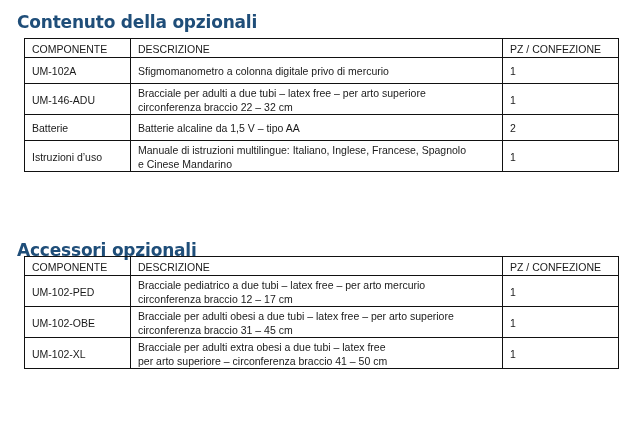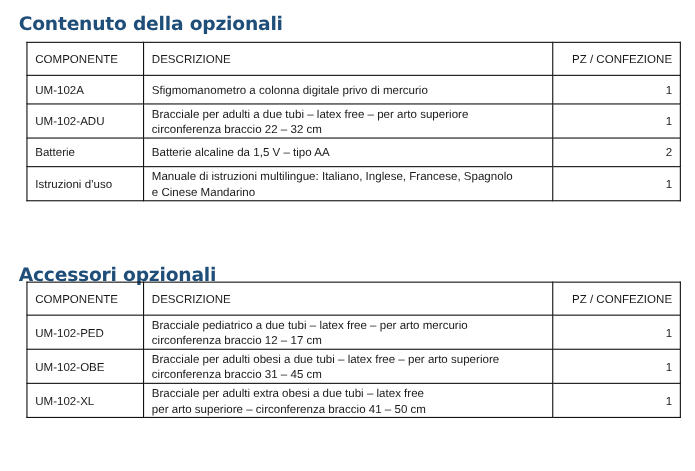--- a/index.html
+++ b/index.html
@@ -24,22 +24,22 @@
   #table1 { top: 38px; }
   #table2 { top: 256px; }
   table.spec td, table.spec th {
     border: 1.3px solid #111;
     padding: 1px 7px 0 7px;
     text-align: left; font-weight: normal; vertical-align: middle;
   }
   table.spec col.c1 { width: 106px; }
   table.spec col.c2 { width: 372px; }
   table.spec col.c3 { width: 116px; }
-  table.spec th.qty, table.spec td.qty { text-align: right; }
-  table.spec tr.head { height: 30px; }
+  table.spec th.qty, table.spec td.qty { text-align: left; }
+  table.spec tr.head { height: 19px; }
   table.spec tr.r1 { height: 26px; }
   table.spec tr.r2 { height: 31px; }
 </style>
 </head>
 <body>
 
 <h2 id="title1" class="section-title">Contenuto della opzionali</h2>
 <table id="table1" class="spec">
   <colgroup>
       <col class="c1">
@@ -51,21 +51,21 @@
     <th>COMPONENTE</th>
     <th>DESCRIZIONE</th>
     <th class="qty">PZ / CONFEZIONE</th>
   </tr>
   <tr class="r1">
     <td>UM-102A</td>
     <td><span>Sfigmomanometro a colonna digitale privo di mercurio</span></td>
     <td class="qty">1</td>
   </tr>
   <tr class="r2">
-    <td>UM-102-ADU</td>
+    <td>UM-146-ADU</td>
     <td><span>Bracciale per adulti a due tubi – latex free – per arto superiore</span><br><span>circonferenza braccio 22 – 32 cm</span></td>
     <td class="qty">1</td>
   </tr>
   <tr class="r1">
     <td>Batterie</td>
     <td><span>Batterie alcaline da 1,5 V – tipo AA</span></td>
     <td class="qty">2</td>
   </tr>
   <tr class="r2">
     <td>Istruzioni d’uso</td>

